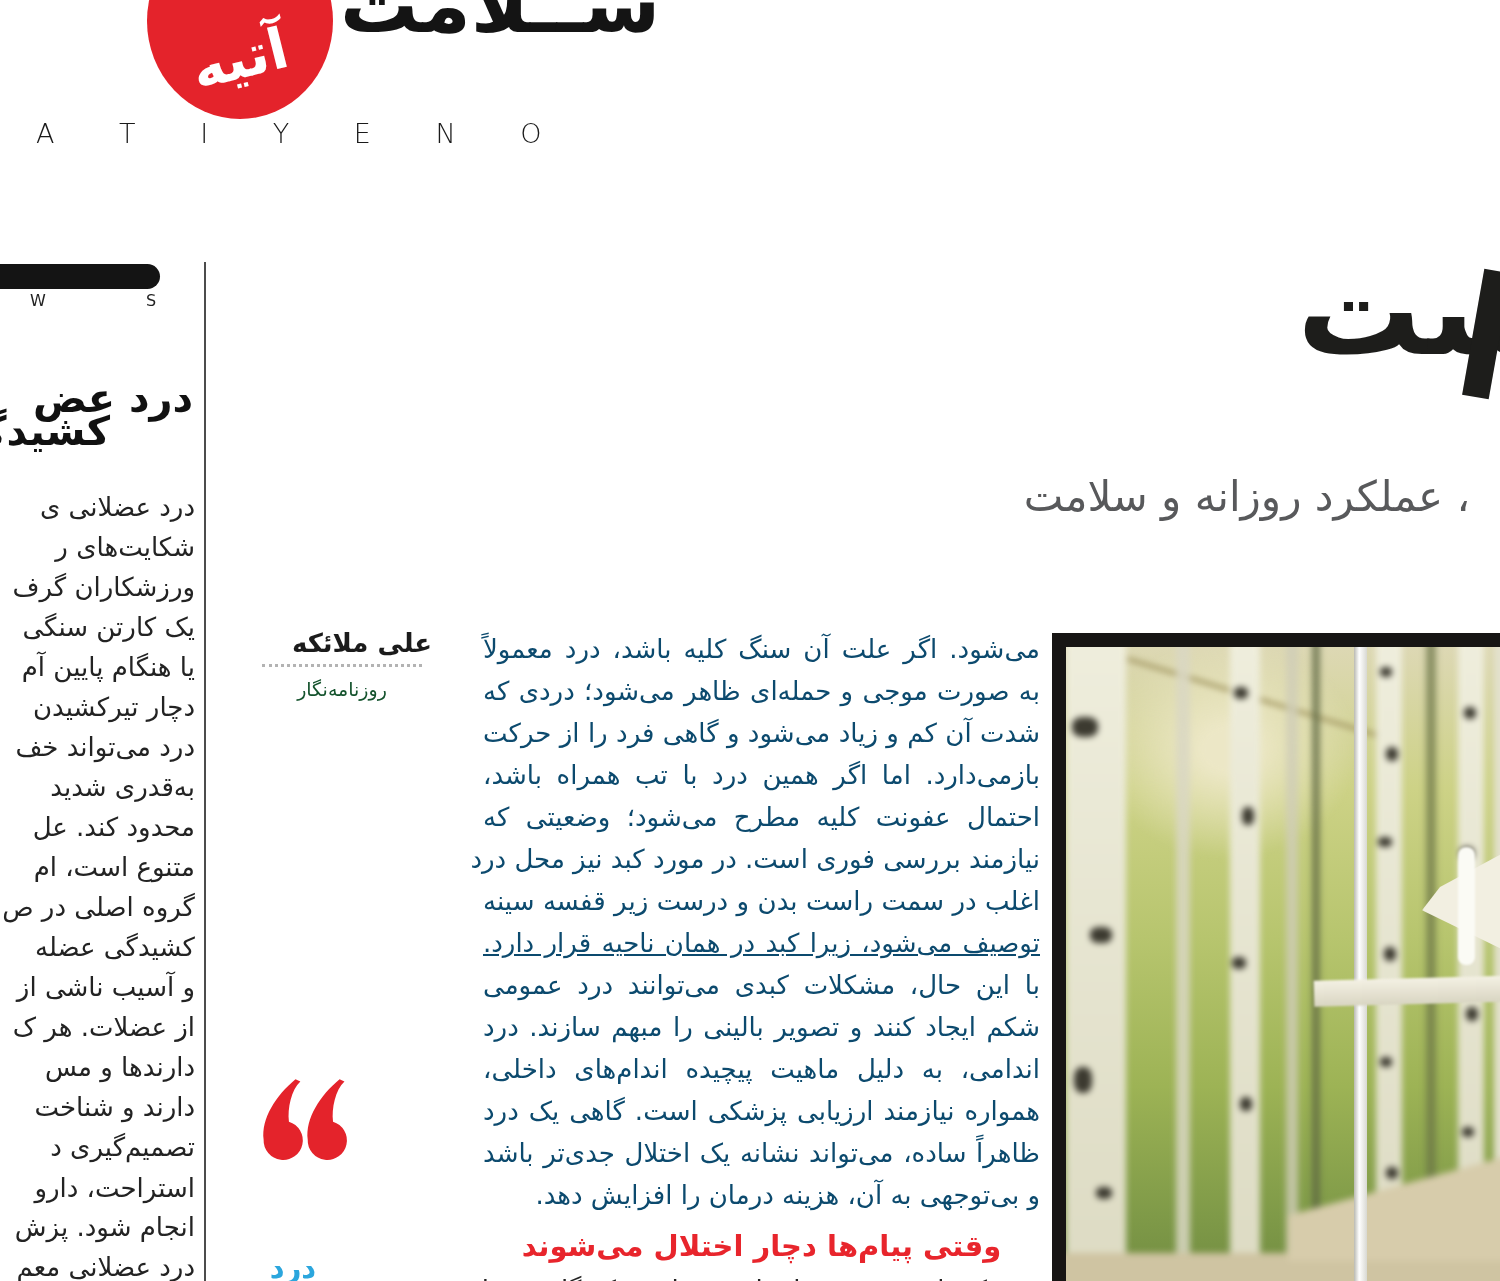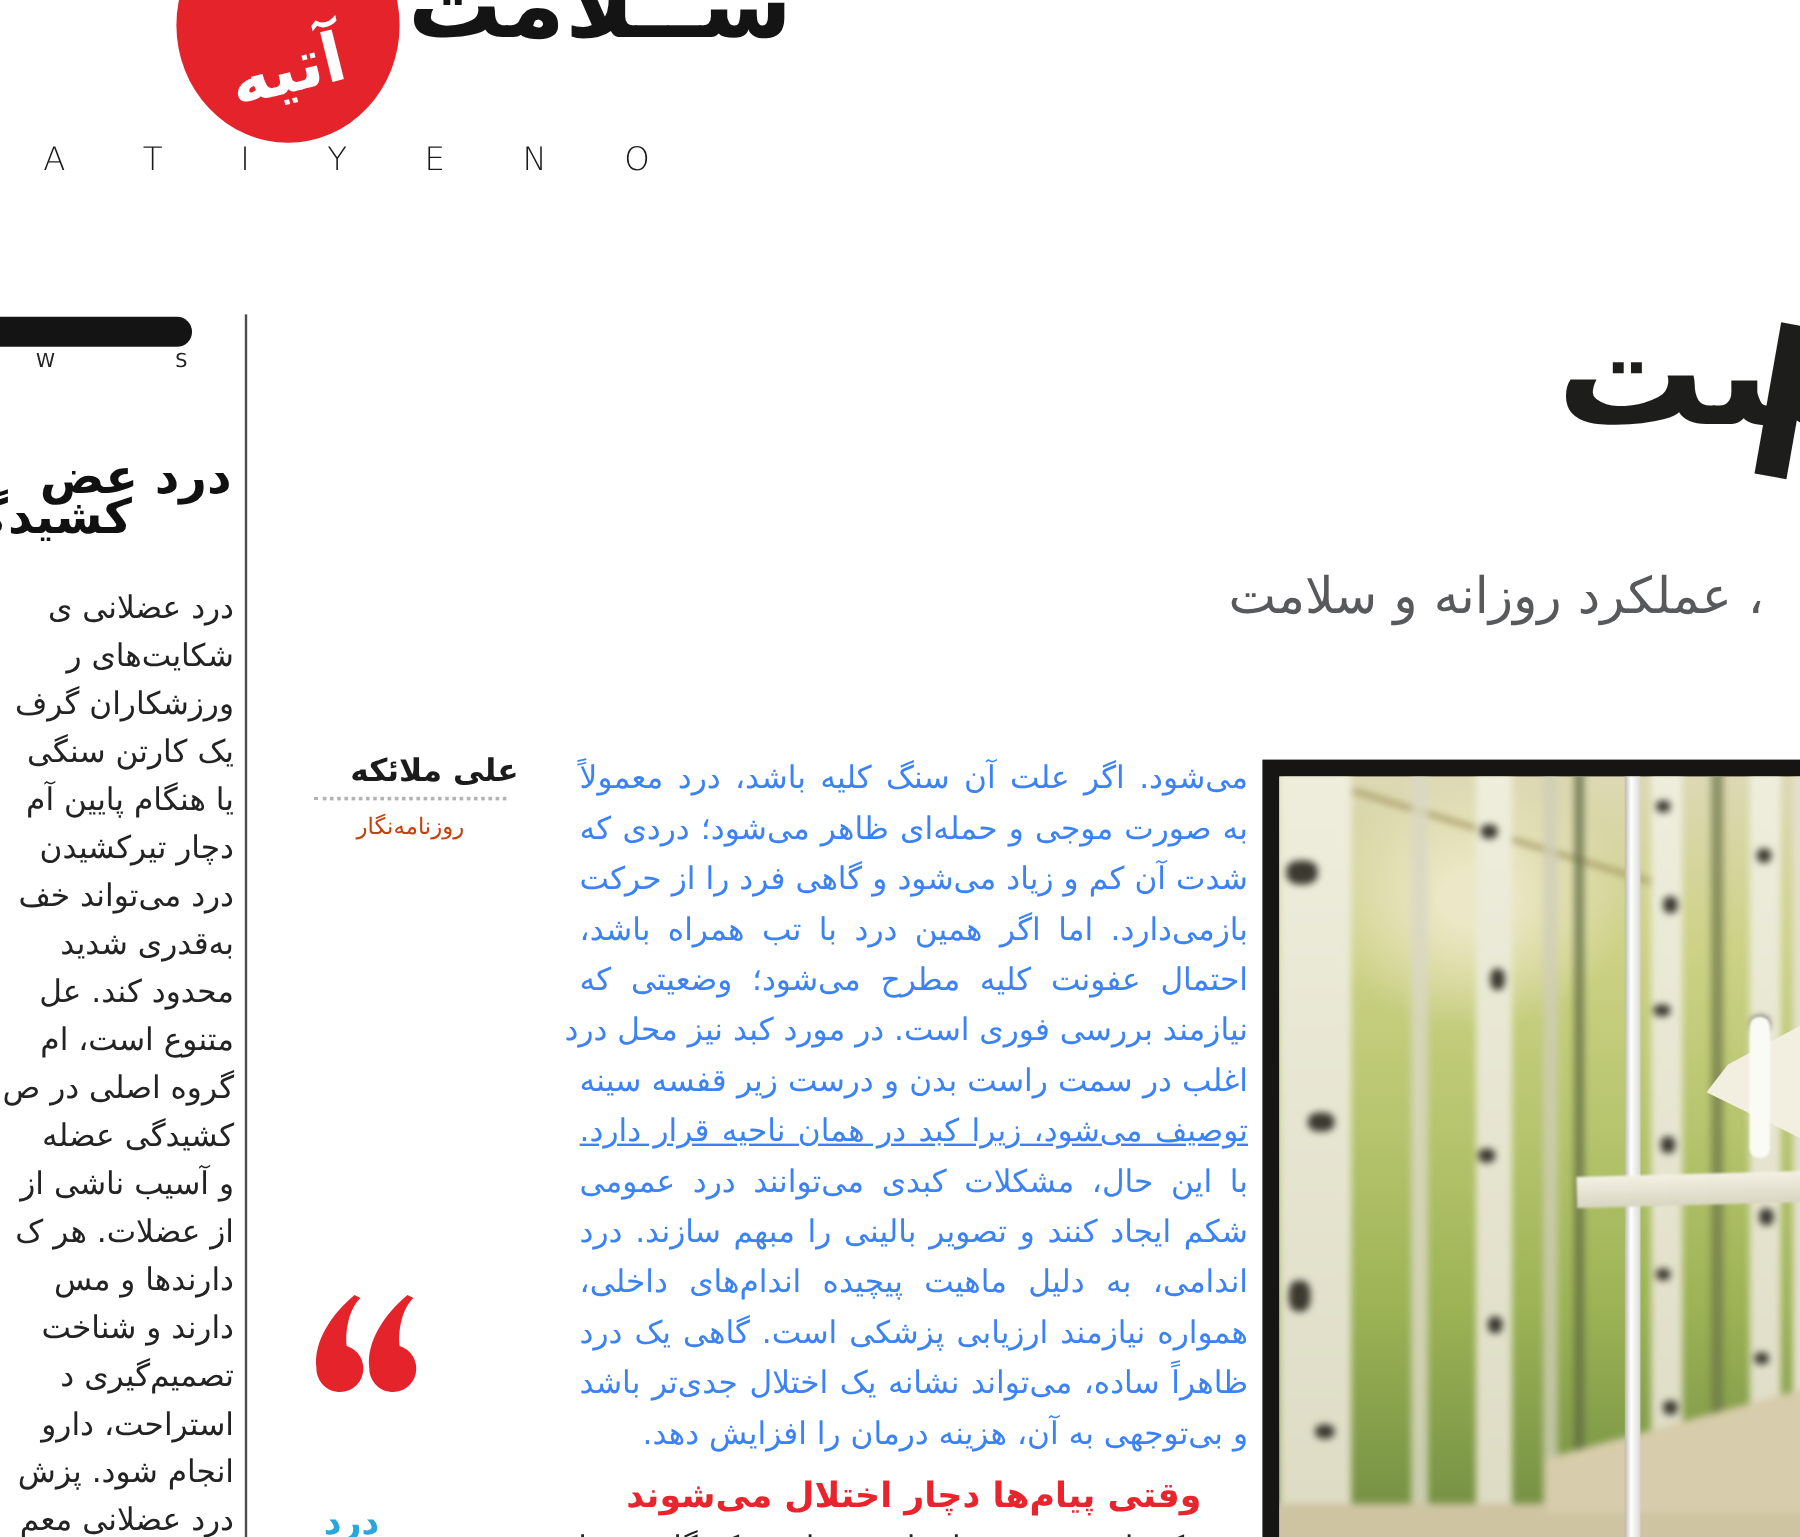--- a/index.html
+++ b/index.html
@@ -40,35 +40,35 @@
     font-size:40px;font-weight:900;color:#111;direction:rtl;white-space:nowrap;
   }
   .lc-line{
     right:1305px;font-size:26px;color:#232323;direction:rtl;white-space:nowrap;
   }
   
   .byline-name{left:262px;top:628px;width:200px;text-align:center;
     font-size:26px;font-weight:bold;color:#1b1b1b;direction:rtl;}
   .byline-dots{left:262px;top:664px;width:160px;border-top:3px dotted #b3b3b3;}
   .byline-role{left:252px;top:678px;width:180px;text-align:center;
-    font-size:19px;color:#c2410c;direction:rtl;}
+    font-size:19px;color:#14532d;direction:rtl;}
   
   .quote-svg{left:253px;top:1068px;width:98px;height:104px;}
   .quote-word{left:248px;top:1251px;width:90px;text-align:center;
     font-size:29px;font-weight:bold;color:#2ba6dd;direction:rtl;}
   
   .headline{left:1297px;top:240px;font-size:124px;font-weight:900;color:#1d1d1b;
     direction:rtl;white-space:nowrap;line-height:1.15;}
   .headline-cut{left:1473px;top:270px;width:27px;height:128px;background:#1d1d1b;
     transform:rotate(10deg);}
   .subtitle{right:30px;top:472px;font-size:42px;color:#58595b;direction:rtl;
     white-space:nowrap;}
   
   .art-line{
-    left:483px;width:557px;height:42px;font-size:26px;color:#3b82f6;
+    left:483px;width:557px;height:42px;font-size:26px;color:#0c4a6e;
     direction:rtl;text-align:justify;text-align-last:justify;line-height:42px;
     white-space:nowrap;
   }
   .art-line.lastline{text-align-last:right;}
   .art-subhead{
     left:483px;top:1229px;width:557px;text-align:center;direction:rtl;
     font-size:29px;font-weight:900;color:#e8252c;white-space:nowrap;
   }
   .art-partial{
     left:483px;top:1270px;width:557px;font-size:26px;color:#232323;direction:rtl;

